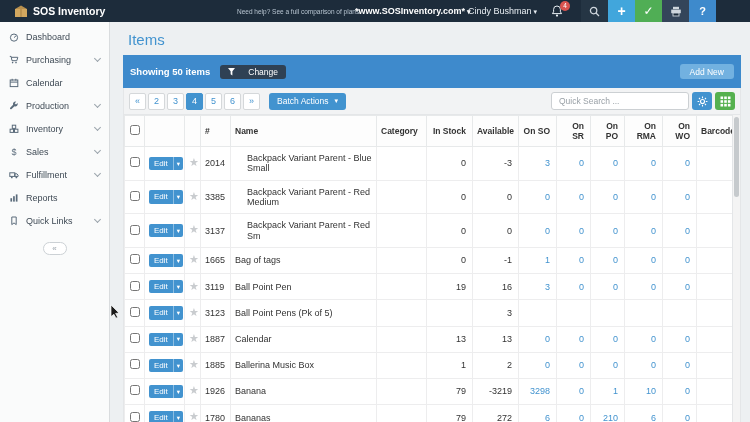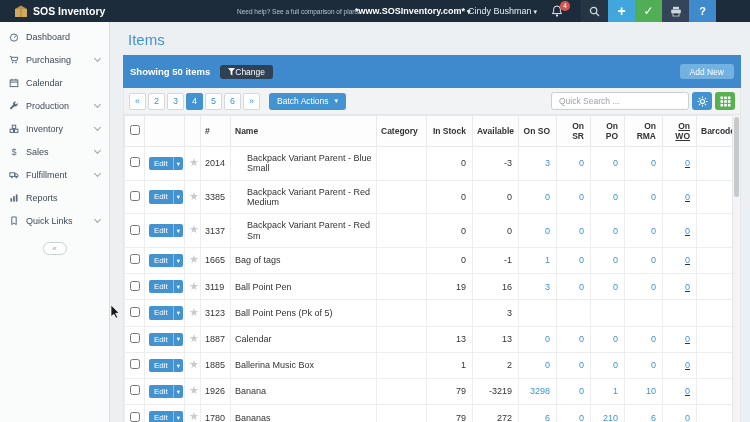--- a/index.html
+++ b/index.html
@@ -37,21 +37,21 @@
                  color:#9aa3ab; font-size:8px; text-align:center; line-height:11px; cursor:pointer; background:#fff; }
 
   
   .main { position:absolute; top:22px; left:111px; right:0; bottom:0; background:#edf0f2; }
   .page-title { color:#4293cf; font-size:15px; font-weight:400; margin:9px 0 7px 17px; }
 
   .panel { margin:0 9px 0 12px; }
   .panel-bar { background:#3e8acc; height:33px; display:flex; align-items:center; padding:0 7px; }
   .showing { color:#fff; font-size:9.5px; font-weight:bold; }
   .change-btn { margin-left:10px; background:#2f4154; color:#fff; font-size:8.5px; padding:2px 8px;
-                border:none; border-radius:3px; display:inline-flex; align-items:center; gap:0; cursor:pointer; }
+                border:none; border-radius:3px; display:inline-flex; align-items:center; gap:13px; cursor:pointer; }
   .addnew-btn { margin-left:auto; background:#72b1e0; color:#fff; font-size:8.5px; padding:2.5px 10px;
                 border:none; border-radius:3px; cursor:pointer; }
 
   .toolbar { background:#f2f3f4; height:27px; display:flex; align-items:center; padding:0 5px; border:1px solid #e4e6e8; border-top:none; }
   .pagination { display:flex; }
   .pg-btn { min-width:17px; height:17px; padding:0 4px; margin-right:2px; background:#fff; border:1px solid #d5d8da;
             border-radius:2px; color:#4293cf; font-size:9px; line-height:14px; cursor:pointer; }
   .pg-btn.active { background:#4293cf; border-color:#4293cf; color:#fff; }
   .batch-btn { margin-left:7px; background:#4293cf; color:#fff; font-size:8.5px; padding:3.5px 8px;
                border:none; border-radius:3px; cursor:pointer; display:inline-flex; align-items:center; gap:4px; }
@@ -67,21 +67,21 @@
   
   .table-wrap { background:#fff; position:relative; border:1px solid #e4e6e8; border-top:none; padding-right:8px; }
   table { width:100%; border-collapse:collapse; table-layout:fixed; }
   th { border:1px solid #e7e9ea; background:#fdfdfd; padding:5px 4px; font-size:8.5px; color:#333;
        font-weight:bold; text-align:left; }
   td { border:1px solid #ededee; padding:6px 4px; font-size:9px; color:#333; vertical-align:middle; line-height:1.15; }
   .c-check { width:20px; text-align:center; } .c-check input { width:10px; height:10px; }
   .c-edit { width:40px; } .c-star { width:16px; text-align:center; }
   .c-num { width:30px; } .c-name { width:146px; } .c-cat { width:50px; }
   .w-instock { width:46px;margin-top:43px; } .w-avail { width:46px; } .w-onso { width:38px; } .w-onsr { width:34px; }
-  .w-onpo { width:34px; } .w-onrma { width:38px; } .w-onwo { width:34px;text-decoration:underline; } .w-bar { width:38px; }
+  .w-onpo { width:34px; } .w-onrma { width:38px; } .w-onwo { width:34px; } .w-bar { width:38px; }
   .c-r { text-align:right; padding-right:6px; }
   .c-name.indent { padding-left:16px; }
   .num-link { color:#4293cf; cursor:pointer; }
   .edit-group { display:inline-flex; }
   .edit-btn { background:#4293cf; color:#fff; font-size:8px; padding:2px 5px; border-radius:2px 0 0 2px; cursor:pointer; }
   .edit-caret { background:#4293cf; color:#fff; font-size:6.5px; padding:2px 3px; border-left:1px solid rgba(255,255,255,.4);
                 border-radius:0 2px 2px 0; cursor:pointer; display:flex; align-items:center; }
   .star { color:#c9cccf; font-size:11px; cursor:pointer; font-family:"DejaVu Sans", sans-serif; }
   .vscroll { position:absolute; top:0; right:0; bottom:0; width:8px; background:#f4f4f4; border-left:1px solid #e4e6e8; }
   .vthumb { position:absolute; top:2px; left:1px; right:1px; height:80px; background:#c6cacd; border-radius:3px; }

